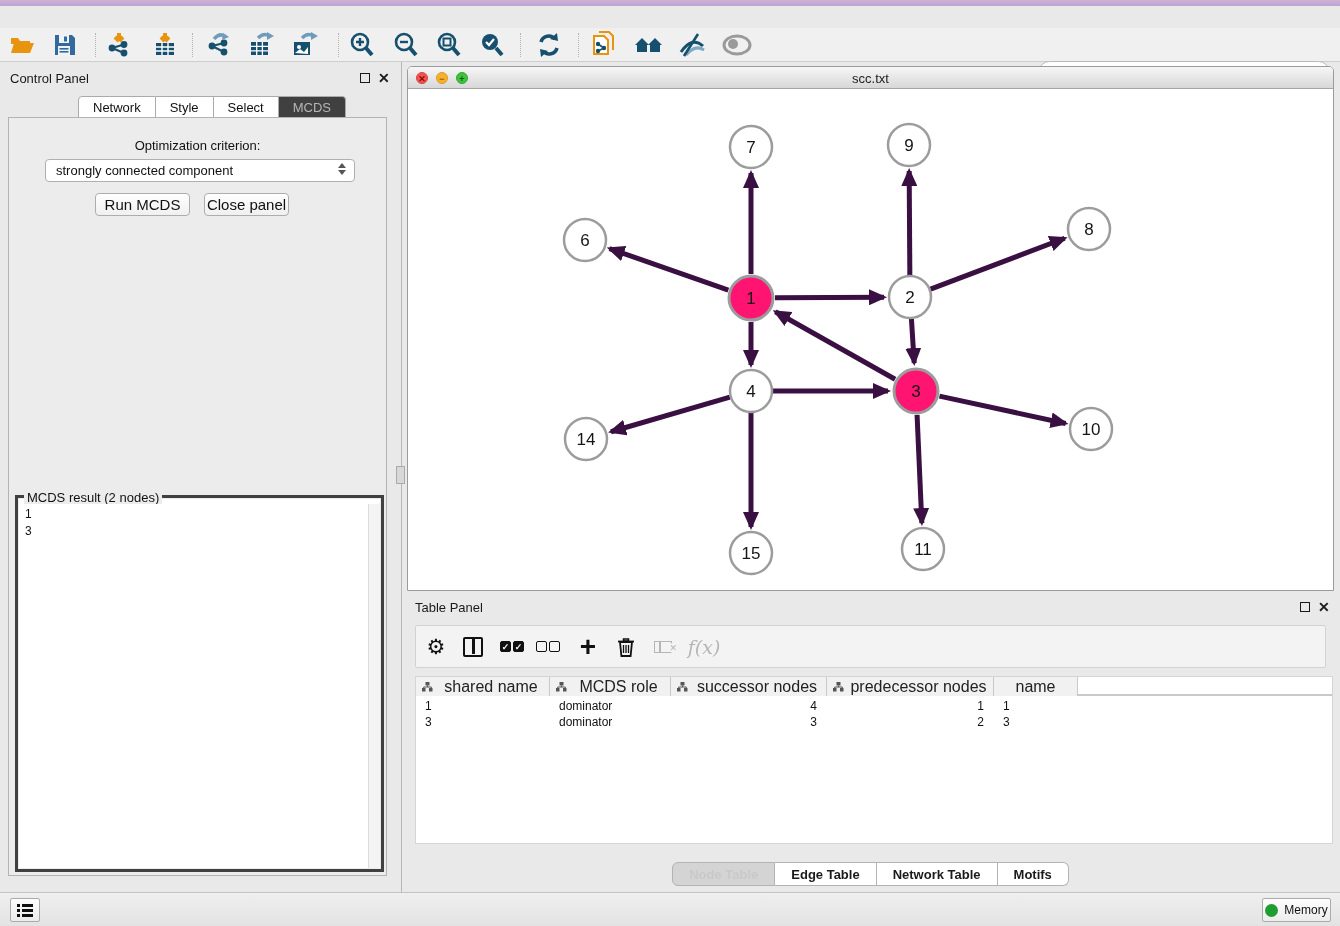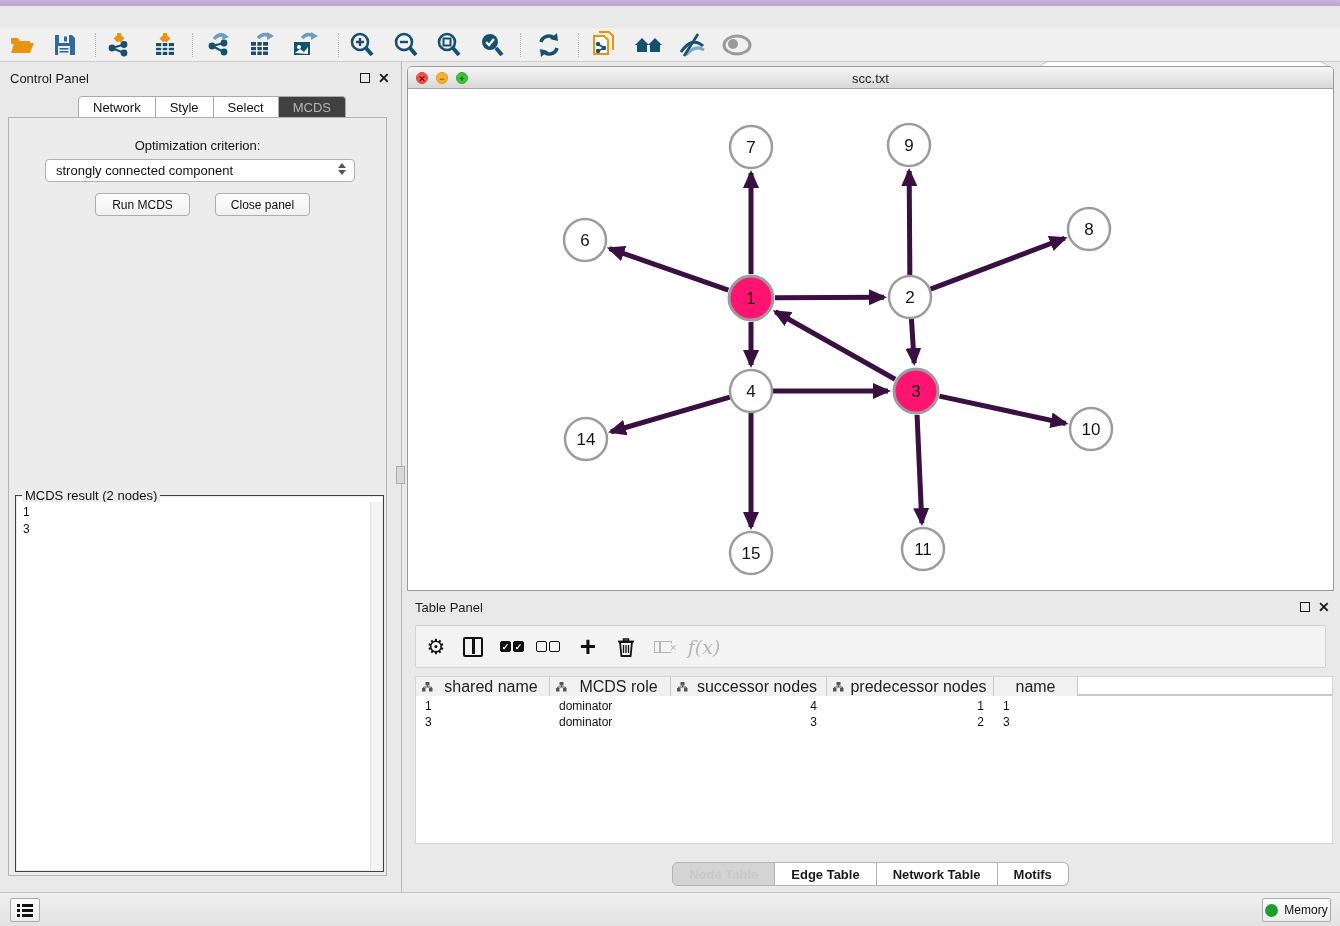--- a/index.html
+++ b/index.html
@@ -45,24 +45,24 @@
   .opt-label { position:absolute; left:0; top:20px; width:100%; text-align:center;
     font-size:13px; color:#111; }
   .cp-select { position:absolute; left:36px; top:41px; width:310px; height:23px;
     background:#fff; border:1px solid #b0b0b0; border-radius:4px; font-size:13px;
     display:flex; align-items:center; padding-left:10px; color:#111; }
   .sel-arrows { position:absolute; right:8px; top:3px; display:flex; flex-direction:column; gap:2px; }
   .sel-arrows i { width:0; height:0; border-left:4px solid transparent; border-right:4px solid transparent; }
   .sel-arrows .up { border-bottom:5px solid #555; }
   .sel-arrows .dn { border-top:5px solid #555; }
   .cp-btn { position:absolute; top:75px; height:23px; background:linear-gradient(#fff,#f0f0f0);
-    border:1px solid #adadad; border-radius:4px; font-size:12px; color:#111;
+    border:1px solid #adadad; border-radius:4px; font-size:15px; color:#111;
     display:flex; align-items:center; justify-content:center; font-family:"Liberation Sans",sans-serif; }
   .result-box { position:absolute; left:6px; top:377px; width:369px; height:377px;
-    border:1px solid #404040; }
+    border:3px solid #404040; }
   .result-legend { position:absolute; left:6px; top:-8px; background:#ececec; padding:0 3px;
     font-size:13px; color:#111; }
   .result-list { position:absolute; left:1px; top:6px; right:13px; bottom:1px; background:#fff;
     font-size:12px; color:#111; padding:2px 6px; line-height:17px; overflow:hidden; }
   .result-scroll { position:absolute; right:1px; top:6px; width:12px; bottom:1px;
     background:#f4f4f4; border-left:1px solid #ddd; }
   .result-white-top { position:absolute; left:1px; top:1px; right:1px; height:5px; background:#fff; }
 
   
   .v-split { position:absolute; left:401px; top:62px; width:1px; height:830px; background:#b7b7b7; }
@@ -292,21 +292,21 @@
   <div class="cp-body">
     <div class="opt-label">Optimization criterion:</div>
     <div class="cp-select">
       <span>strongly connected component</span>
       <span class="sel-arrows">
           <i class="up"></i>
           <i class="dn"></i>
         </span>
     </div>
     <button class="cp-btn" style="left:86px; width:95px;">Run MCDS</button>
-    <button class="cp-btn" style="left:206px; width:95px;">Close panel</button>
+    <button class="cp-btn" style="left:195px; width:85px;">Close panel</button>
     <div class="result-box">
       <div class="result-white-top"></div>
       <div class="result-legend">MCDS result (2 nodes)</div>
       <div class="result-list" id="result-list">
           <div>1</div>
           <div>3</div>
         </div>
       <div class="result-scroll"></div>
     </div>
   </div>

